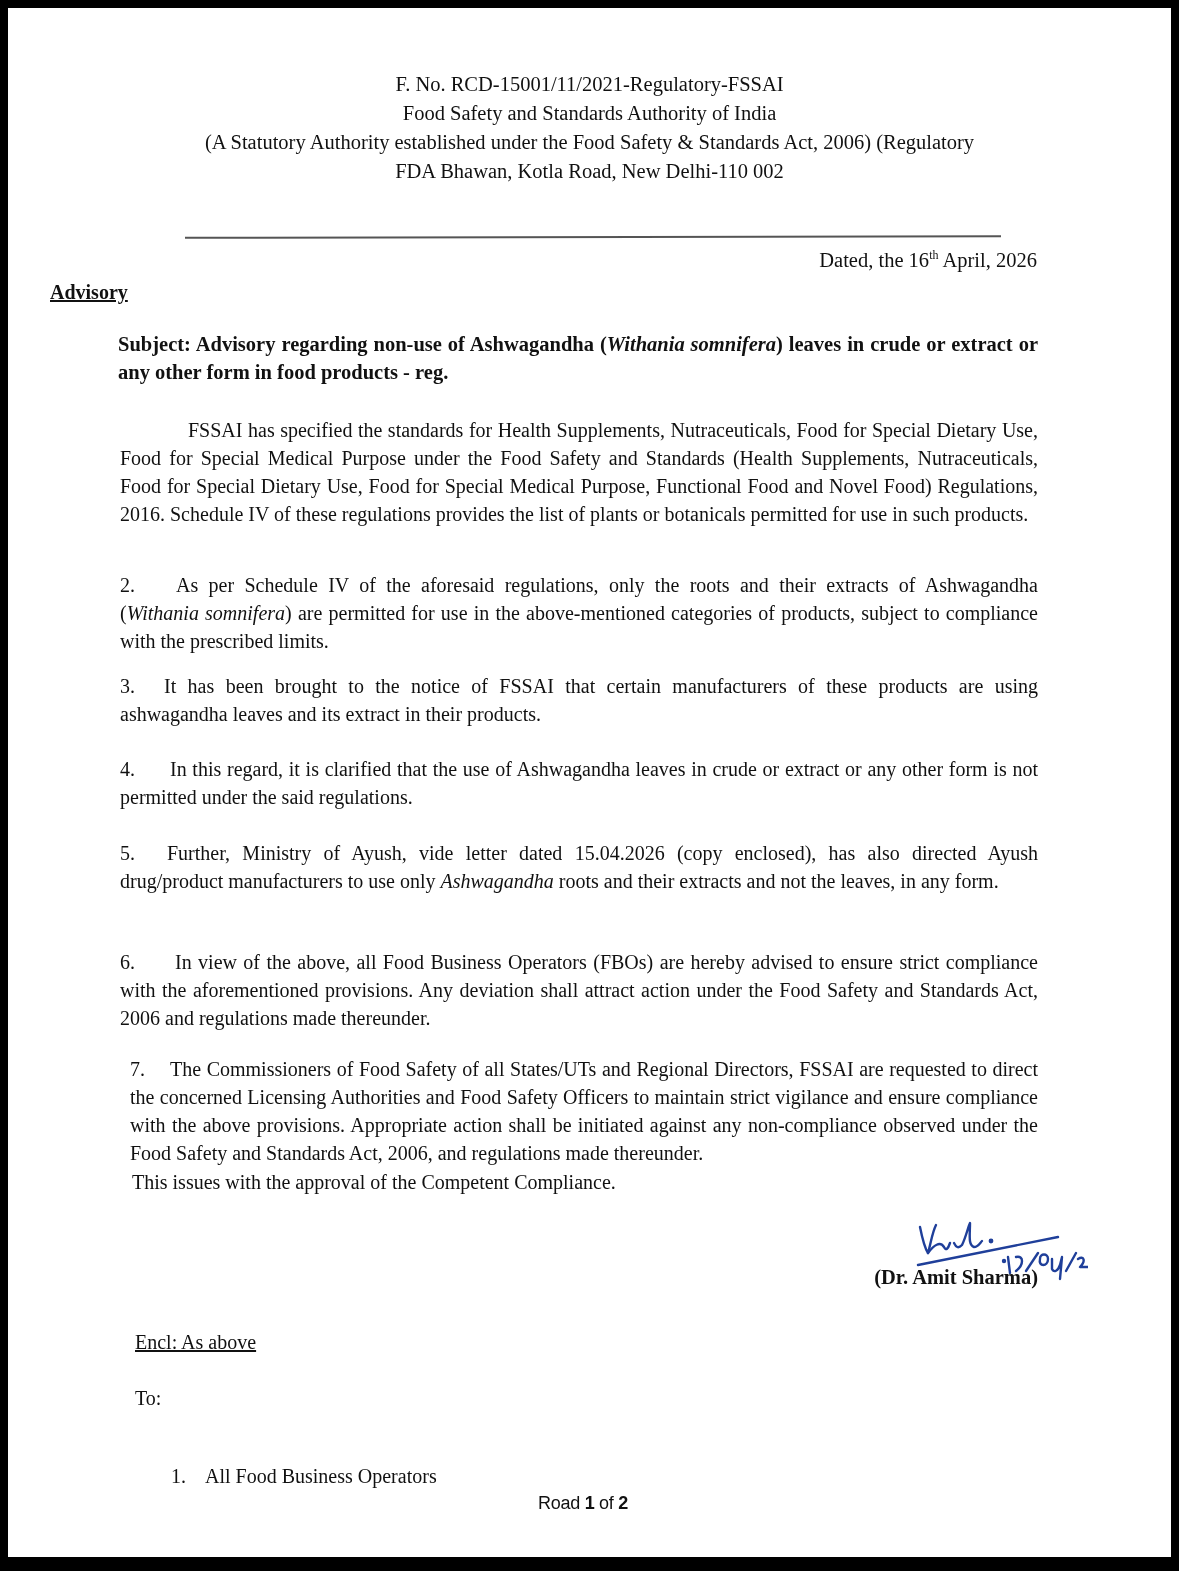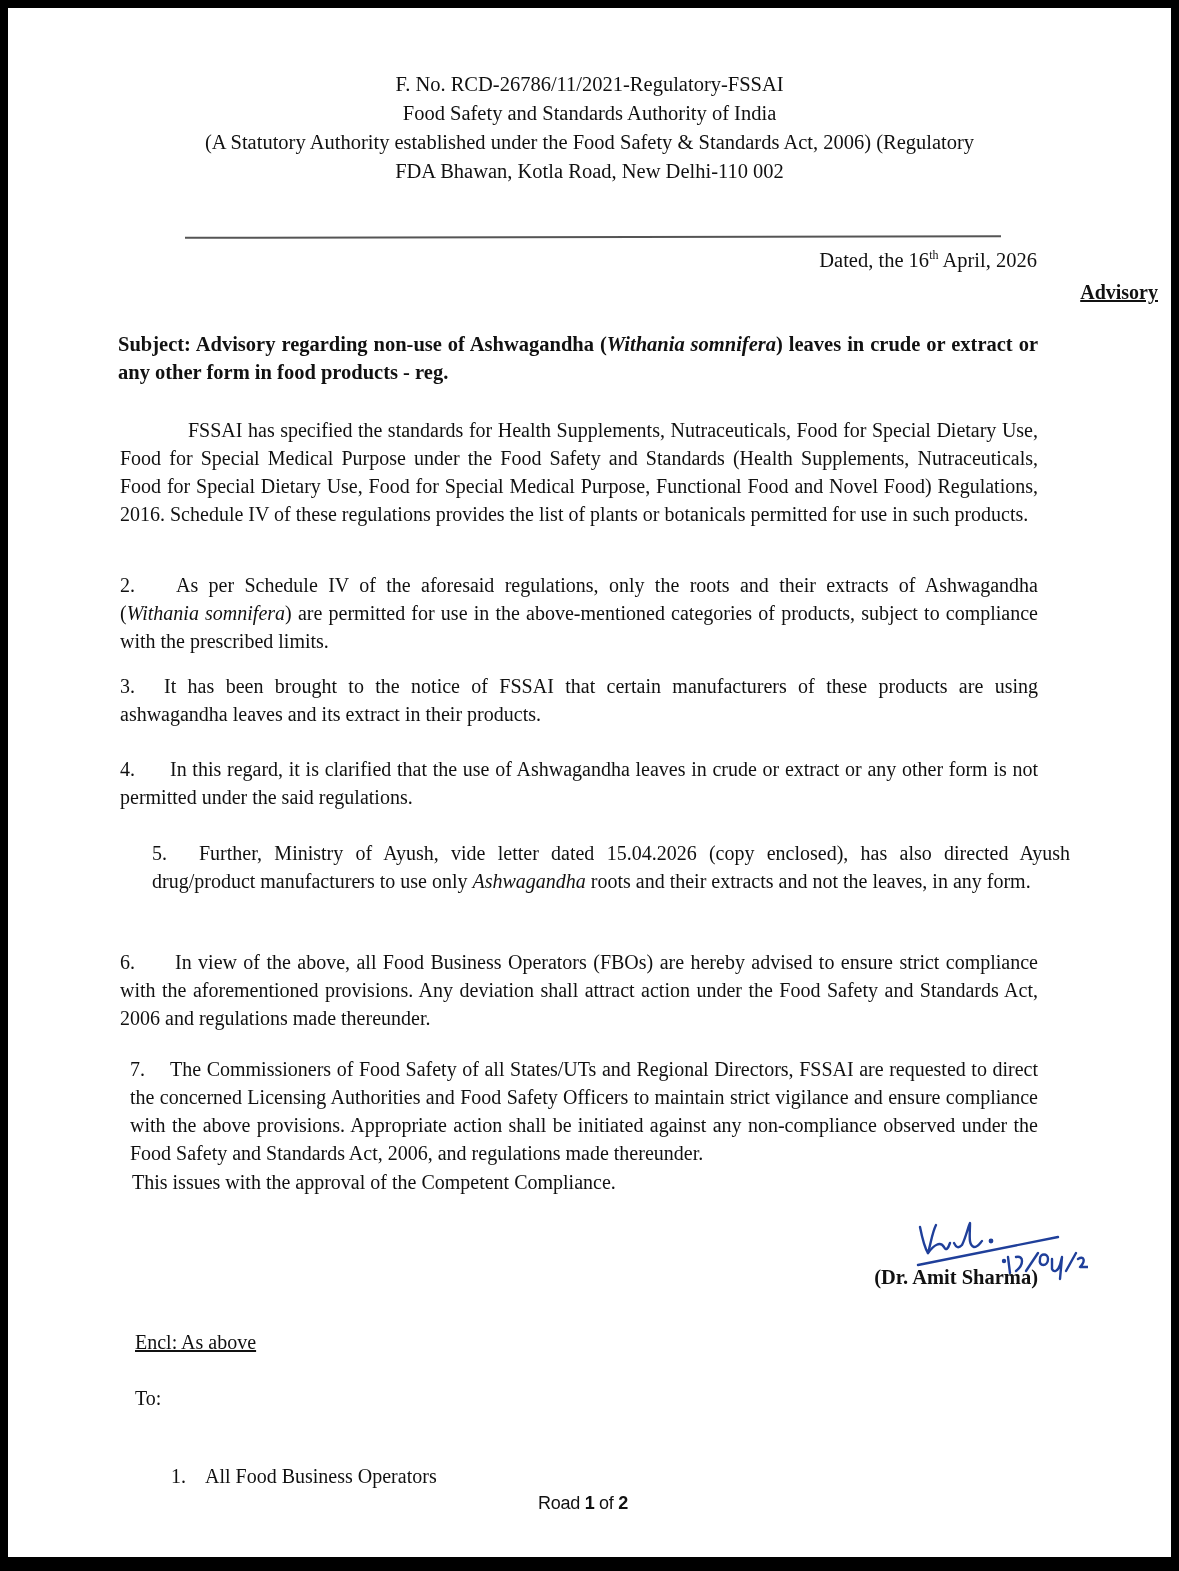--- a/index.html
+++ b/index.html
@@ -33,23 +33,24 @@
       transform: rotate(-0.12deg);
     }
     .dated {
       right: 134px; top: 238px;
       font-size: 20.5px;
       white-space: nowrap;
     }
     .dated sup { font-size: 12px; line-height: 0; vertical-align: super; }
     .advisory-title {
       left: 0; width: 1150px; top: 270px;
-      text-align: right;
-      font-weight: bold;
-      font-size: 20px;
+      text-align: left;
+      font-weight: bold;
+      font-size: 20px;
+      padding-left: 42px;
     }
     .advisory-title span { text-decoration: underline; }
     .subject {
       left: 110px; width: 920px; top: 322px;
       font-weight: bold;
       font-size: 20.5px;
       line-height: 28px;
       text-align: justify;
     }
     .para {
@@ -107,21 +108,21 @@
     }
     .footer b { font-weight: bold; }
     i { font-style: italic; }
   </style>
 </head>
 <body>
 
 <div class="page">
 
   <div class="abs header">
-    <span class="hline">F. No. RCD-26786/11/2021-Regulatory-FSSAI</span>
+    <span class="hline">F. No. RCD-15001/11/2021-Regulatory-FSSAI</span>
     <span class="hline">Food Safety and Standards Authority of India</span>
     <span class="hline">(A Statutory Authority established under the Food Safety &amp; Standards Act, 2006) (Regulatory</span>
     <span class="hline">FDA Bhawan, Kotla Road, New Delhi-110 002</span>
   </div>
 
   <div class="abs hr"></div>
 
   <div class="abs dated">
     <span>Dated, the 16</span><sup>th</sup><span> April, 2026</span>
   </div>
@@ -143,21 +144,21 @@
   </div>
 
   <div class="abs para" style="top:664px;">
     <span class="num" style="width:44px;">3.</span><span>It has been brought to the notice of FSSAI that certain manufacturers of these products are using ashwagandha leaves and its extract in their products.</span>
   </div>
 
   <div class="abs para" style="top:747px;">
     <span class="num" style="width:50px;">4.</span><span>In this regard, it is clarified that the use of Ashwagandha leaves in crude or extract or any other form is not permitted under the said regulations.</span>
   </div>
 
-  <div class="abs para" style="top:831px;margin-left:32px;">
+  <div class="abs para" style="top:831px;">
     <span class="num" style="width:47px;">5.</span><span>Further, Ministry of Ayush, vide letter dated 15.04.2026 (copy enclosed), has also directed Ayush drug/product manufacturers to use only </span><i>Ashwagandha</i><span> roots and their extracts and not the leaves, in any form.</span>
   </div>
 
   <div class="abs para" style="top:940px;">
     <span class="num" style="width:55px;">6.</span><span>In view of the above, all Food Business Operators (FBOs) are hereby advised to ensure strict compliance with the aforementioned provisions. Any deviation shall attract action under the Food Safety and Standards Act, 2006 and regulations made thereunder.</span>
   </div>
 
   <div class="abs para" style="top:1047px; left:122px; width:908px;">
     <span class="num" style="width:40px;">7.</span><span>The Commissioners of Food Safety of all States/UTs and Regional Directors, FSSAI are requested to direct the concerned Licensing Authorities and Food Safety Officers to maintain strict vigilance and ensure compliance with the above provisions. Appropriate action shall be initiated against any non-compliance observed under the Food Safety and Standards Act, 2006, and regulations made thereunder.</span>
   </div>

